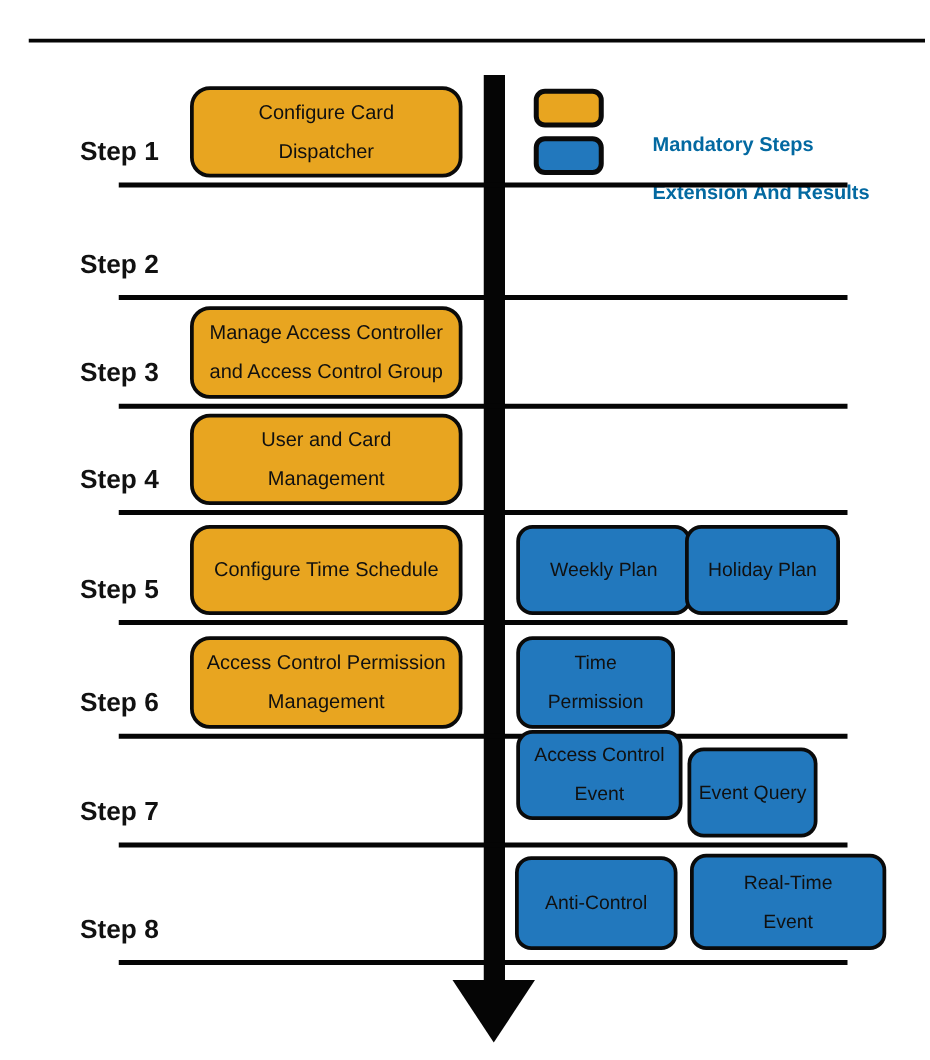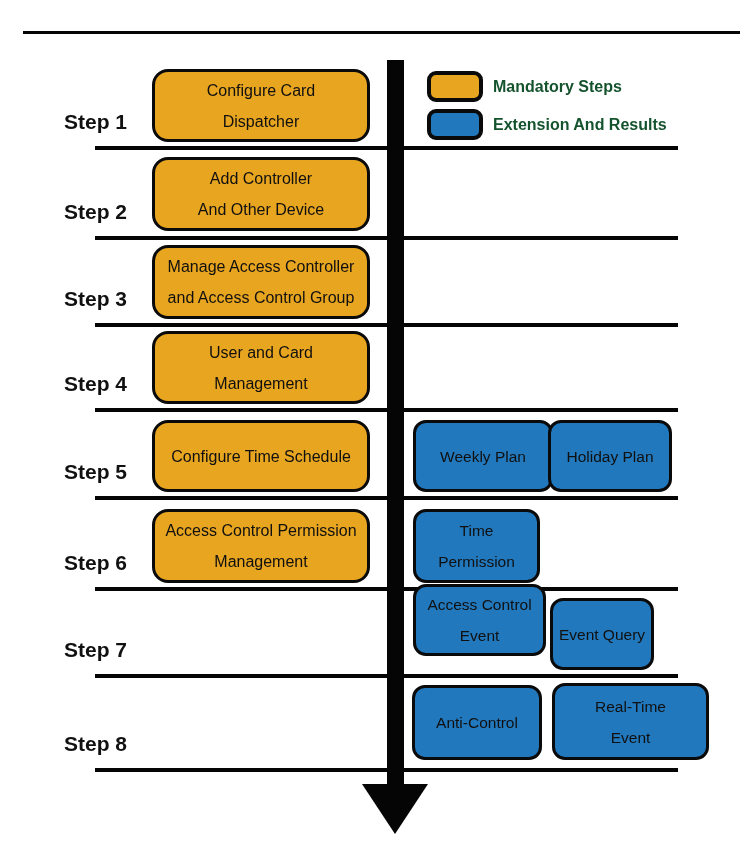--- a/index.html
+++ b/index.html
@@ -44,22 +44,22 @@
     font-size: 15.5px;
   }
 
   .lgswatch {
     position: absolute; left: 427px; width: 56px; height: 31px;
     border: 4px solid #0a0a0a; border-radius: 9px;
   }
   .lgswatch.orange { background: var(--orange); }
   .lgswatch.blue { background: var(--blue); }
   .lgtext {
-    position: absolute; left: 493px; height: 31px; display: flex; align-items: center;
-    font-weight: 700; font-size: 16px; color: #14532d; white-space: nowrap;
+    position: absolute; left: 522px; height: 31px; display: flex; align-items: center;
+    font-weight: 700; font-size: 16px; color: #0369a1; white-space: nowrap; margin-top: 30px;
   }
 </style>
 </head>
 <body>
 
 <div class="canvas abs" style="inset:0">
 
   <div class="top-rule"></div>
 
   <div class="vbar"></div>
@@ -71,24 +71,20 @@
   <div class="lgtext" style="top:109px">Extension And Results</div>
 
   <div class="step-label" style="top:110px">Step 1</div>
   <div class="box obox" style="top:69px;height:73px">
     <span>Configure Card</span>
     <span>Dispatcher</span>
   </div>
   <div class="hline" style="top:146px"></div>
 
   <div class="step-label" style="top:200px">Step 2</div>
-  <div class="box obox" style="top:157px;height:74px">
-    <span>Add Controller</span>
-    <span>And Other Device</span>
-  </div>
   <div class="hline" style="top:236px"></div>
 
   <div class="step-label" style="top:287px">Step 3</div>
   <div class="box obox" style="top:245px;height:74px">
     <span>Manage Access Controller</span>
     <span>and Access Control Group</span>
   </div>
   <div class="hline" style="top:323px"></div>
 
   <div class="step-label" style="top:372px">Step 4</div>

